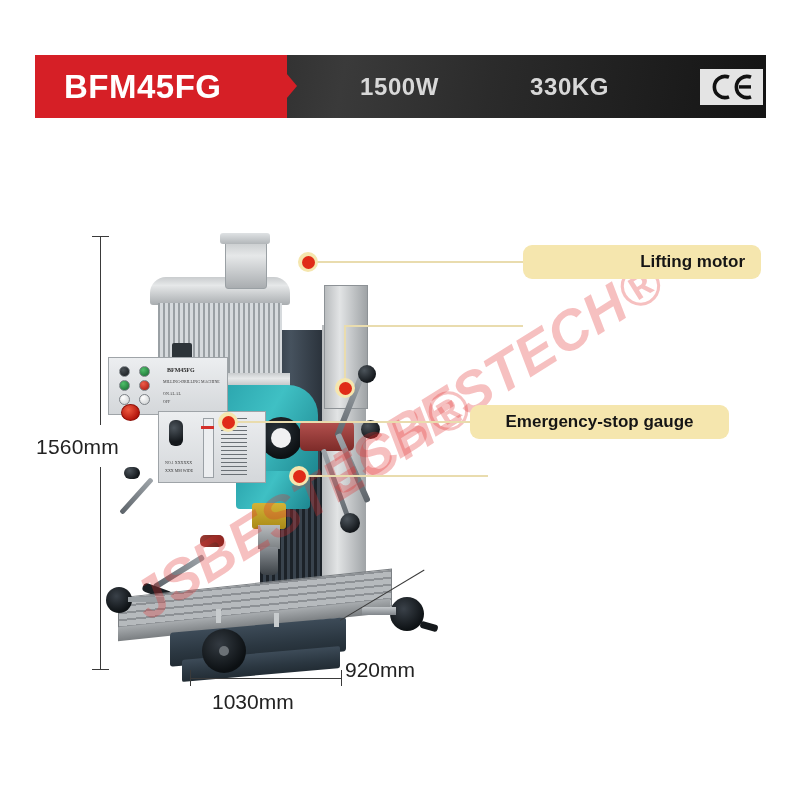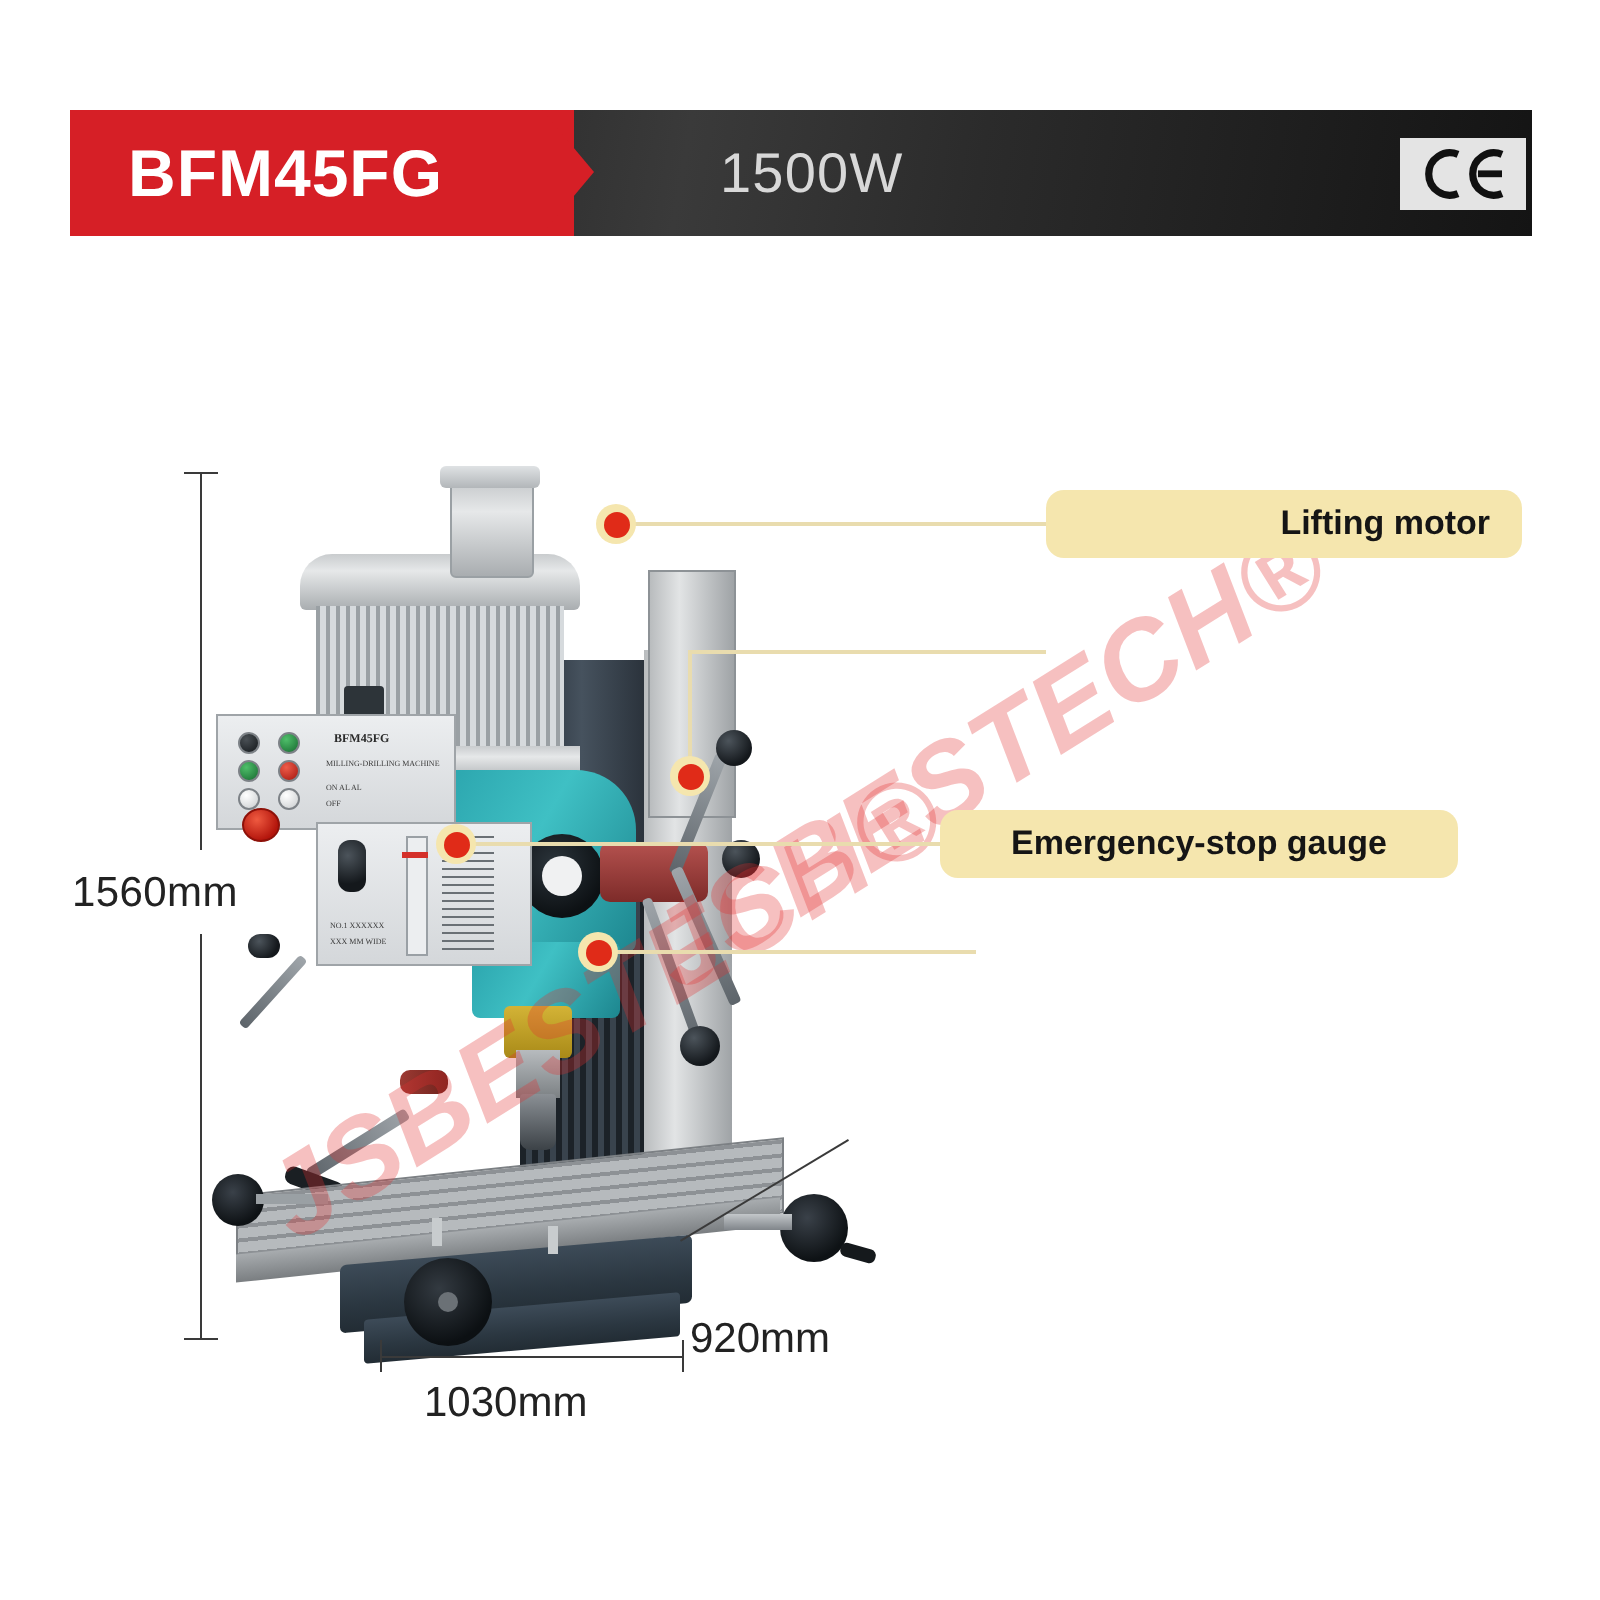--- a/index.html
+++ b/index.html
@@ -28,21 +28,21 @@
     border-left:26px solid #d61f26;
   }
   .banner-model{
     position:absolute;left:29px;top:0;height:63px;
     display:flex;align-items:center;
     color:#ffffff;font-size:33px;font-weight:bold;letter-spacing:.5px;
     z-index:3;
   }
   .banner-spec{
     position:absolute;top:0;height:63px;display:flex;align-items:center;
-    color:#d8d8d8;font-size:28px;font-weight:normal;letter-spacing:.6px;
+    color:#d8d8d8;font-size:24px;font-weight:bold;letter-spacing:.6px;
   }
   .spec-power{left:325px;}
   .spec-weight{left:495px;}
   .ce-box{
     position:absolute;left:665px;top:14px;width:63px;height:36px;
     background:#e4e4e4;display:flex;align-items:center;justify-content:center;
   }
   .ce-box svg{display:block;}
 
   
@@ -150,20 +150,21 @@
 </head>
 <body>
 
 <div class="stage">
 
   <div class="banner">
     <div class="banner-red"></div>
     <div class="banner-red-tip"></div>
     <div class="banner-model">BFM45FG</div>
     <div class="banner-spec spec-power">1500W</div>
+    <div class="banner-spec spec-weight">330KG</div>
     <div class="ce-box">
       <svg width="46" height="26" viewBox="0 0 46 26" aria-hidden="true">
         <path d="M20 3.2 A10.6 10.6 0 1 0 20 22.8" fill="none" stroke="#111" stroke-width="3.6"></path>
         <path d="M42 3.2 A10.6 10.6 0 1 0 42 22.8" fill="none" stroke="#111" stroke-width="3.6"></path>
         <rect x="30" y="11.2" width="12" height="3.4" fill="#111"></rect>
       </svg>
     </div>
   </div>
 
   <div class="machine">

